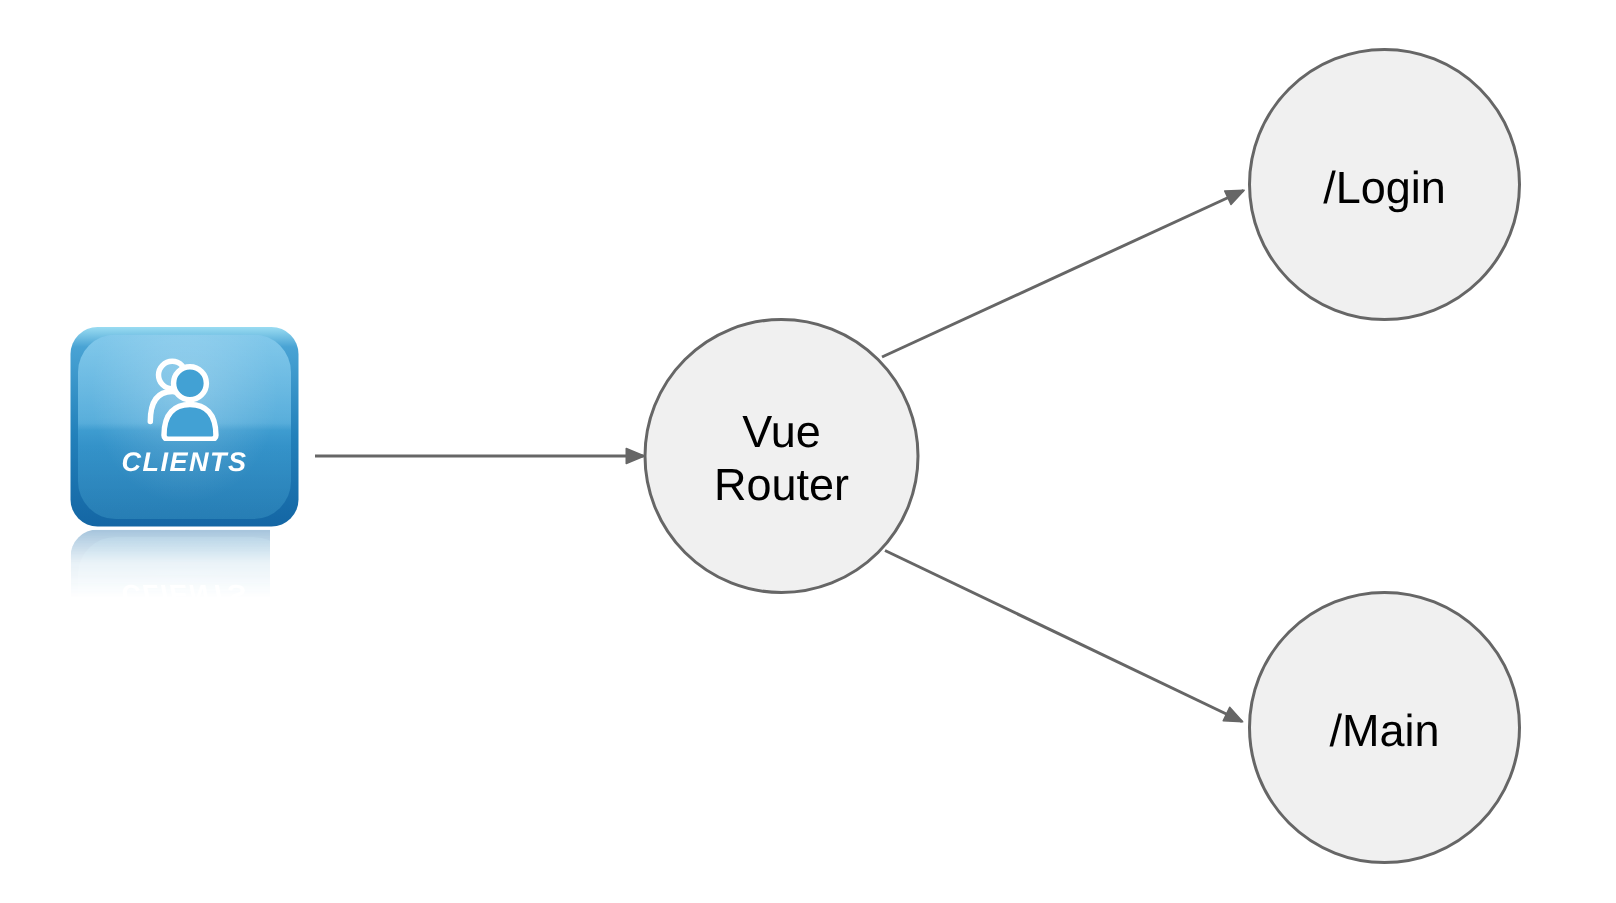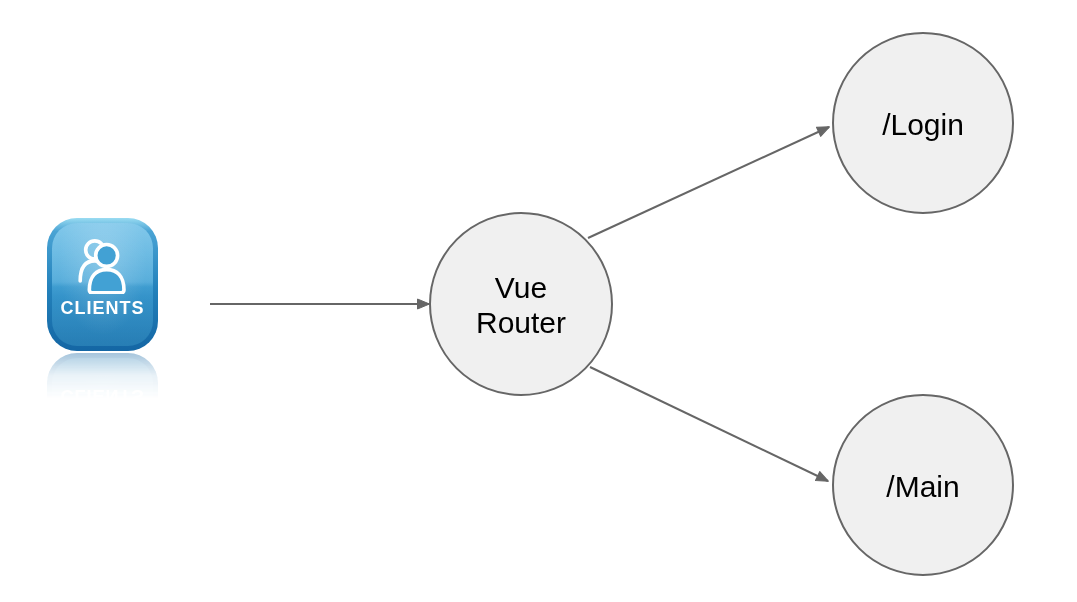--- a/index.html
+++ b/index.html
@@ -21,26 +21,27 @@
     fill: #000000;
     font-family: "Liberation Sans", "DejaVu Sans", sans-serif;
     font-size: 30px;
     text-anchor: middle;
   }
 
   
   .clients { position: absolute; left: 47px; top: 218px; }
 
   .clients-btn {
-    width: 111px;
+    width: 152px;
     height: 133px;
-    border-radius: 30px;
+    border-radius: 18px;
     background: linear-gradient(180deg, #9adcf2 0%, #49a3d4 10%, #2280ba 55%, #1466a4 100%);
     padding: 5px;
     box-sizing: border-box;
+    font-style: italic;
   }
   .clients-btn-inner {
     width: 100%;
     height: 100%;
     border-radius: 25px;
     background:
       linear-gradient(180deg, rgba(255,255,255,0.25) 0%, rgba(255,255,255,0.10) 48%, rgba(0,0,0,0.02) 52%, rgba(0,0,0,0.07) 100%),
       radial-gradient(ellipse at 50% 32%, rgba(255,255,255,0.22) 0%, rgba(255,255,255,0) 62%),
       linear-gradient(180deg, #58b6e4 0%, #47a6d8 45%, #3697cf 60%, #2a87c2 100%);
     display: flex;

